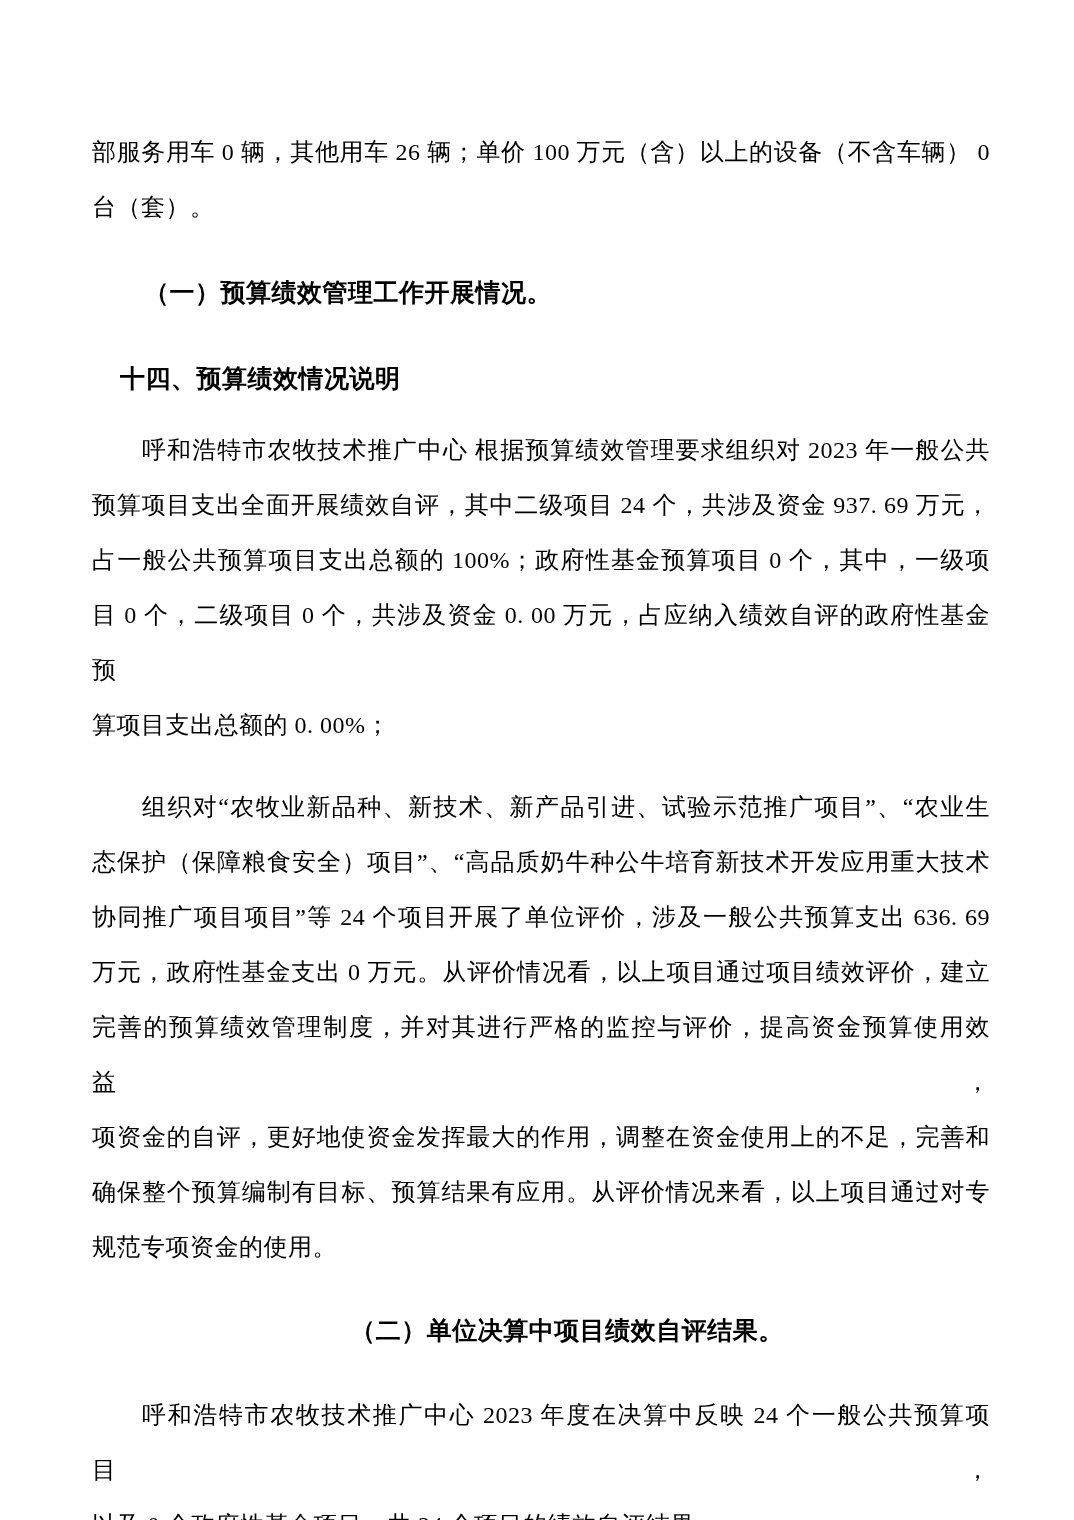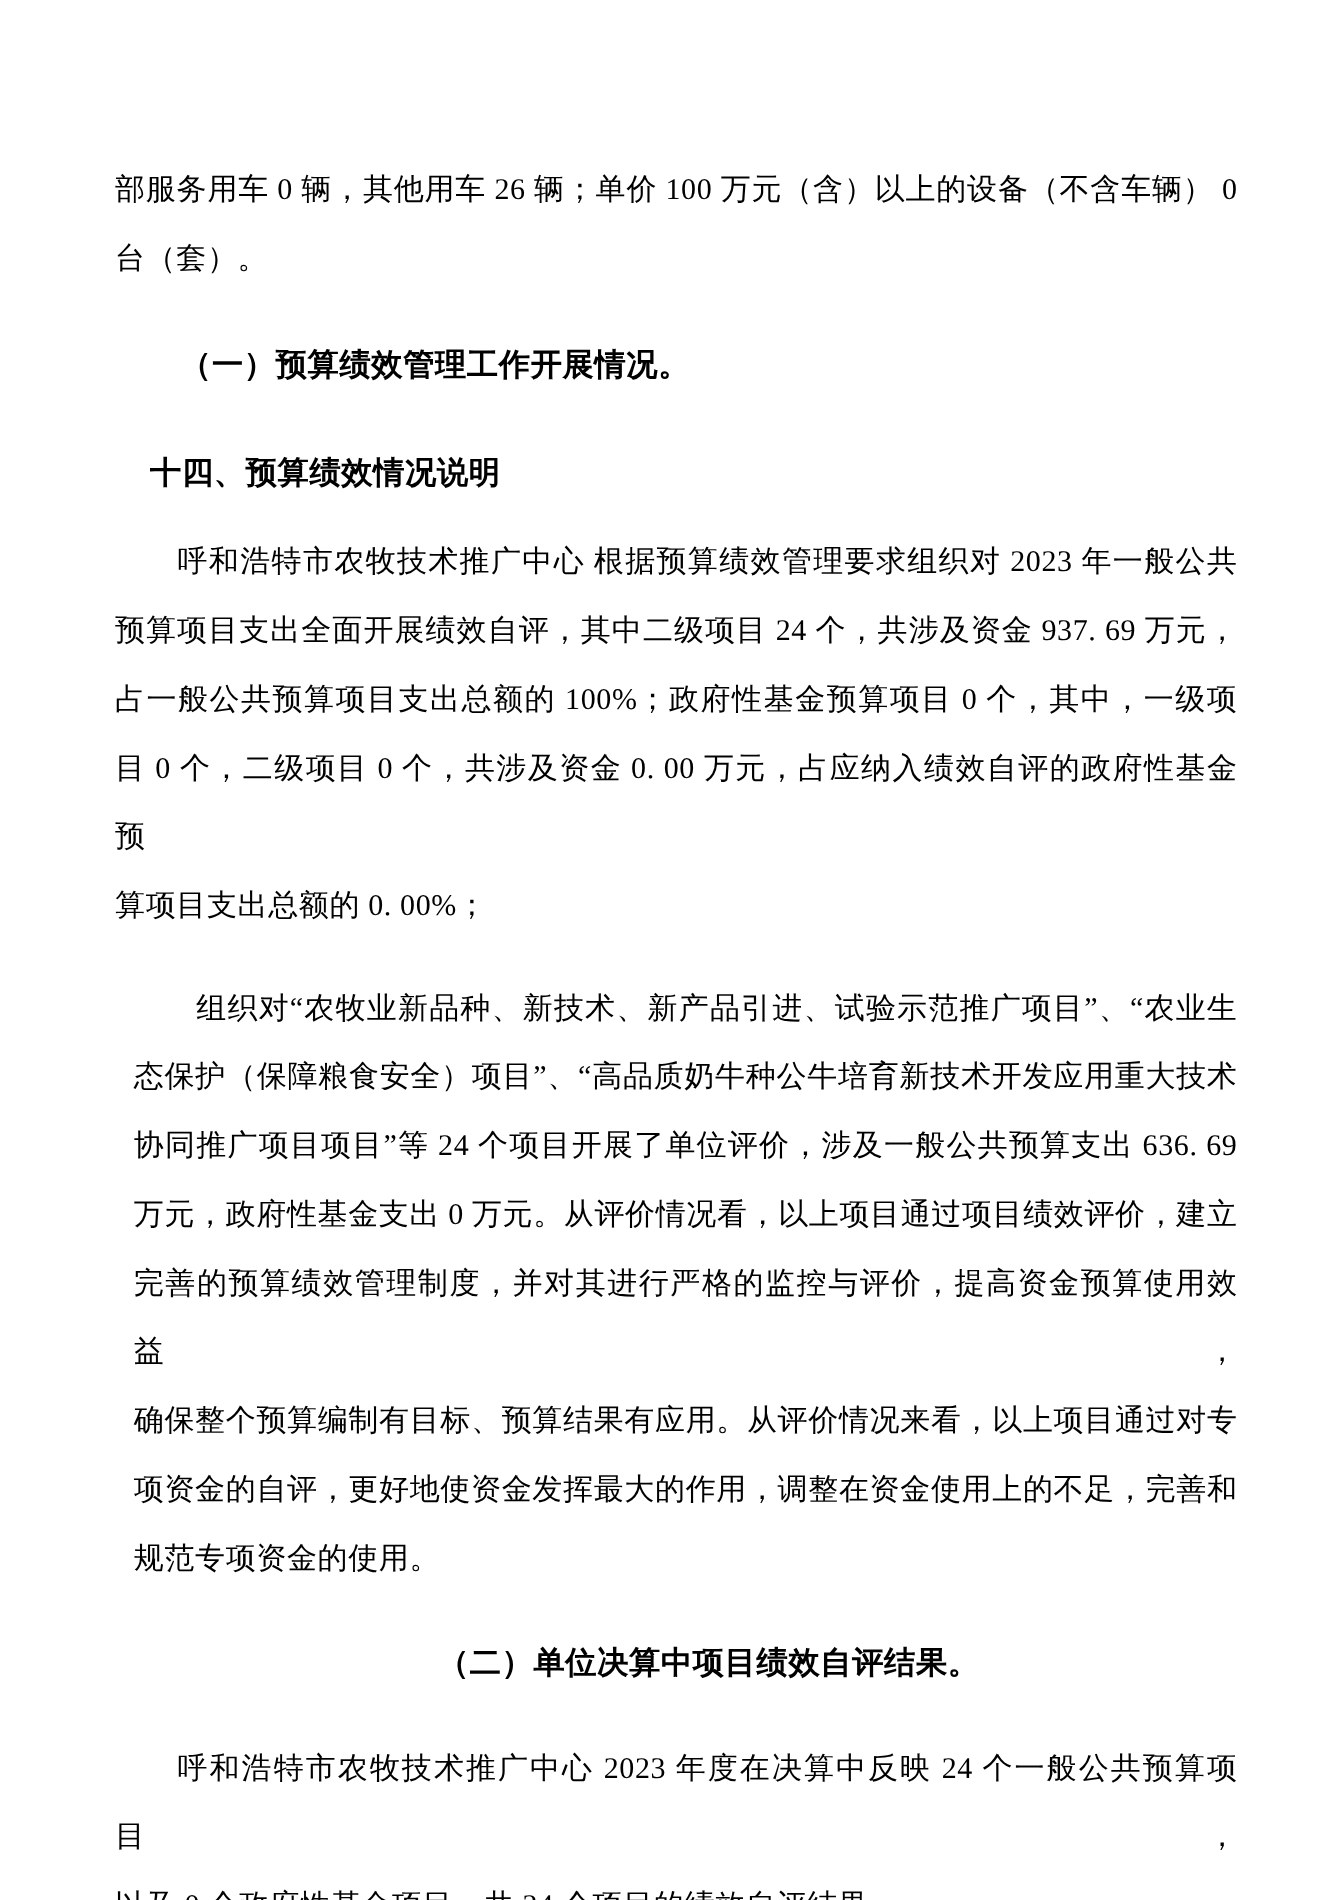--- a/index.html
+++ b/index.html
@@ -46,21 +46,21 @@
     color: #000000;
     letter-spacing: 0.5px;
   }
   .heading.level-1 { padding-left: 28px; }
   .heading.level-2 { padding-left: 52px; }
 
   .mb-p0 { margin-bottom: 30px; }
   .mb-h1 { margin-bottom: 17px; }
   .mb-h2a { margin-bottom: 31px; }
   .mb-p1 { margin-bottom: 27px; }
-  .mb-p2 { margin-bottom: 28px; margin-left: 15px; }
+  .mb-p2 { margin-bottom: 28px; }
   .mb-h2b { margin-bottom: 30px; text-align: center; }
 </style>
 </head>
 <body>
 
 <div class="page">
   <div class="content">
 
     <div class="para continuation mb-p0">
         <div class="line">部服务用车 0 辆，其他用车 26 辆；单价 100 万元（含）以上的设备（不含车辆） 0</div>
@@ -78,22 +78,22 @@
         <div class="line">目 0 个，二级项目 0 个，共涉及资金 0. 00 万元，占应纳入绩效自评的政府性基金预</div>
         <div class="line last">算项目支出总额的 0. 00%；</div>
       </div>
 
     <div class="para mb-p2">
         <div class="line">组织对“农牧业新品种、新技术、新产品引进、试验示范推广项目”、“农业生</div>
         <div class="line">态保护（保障粮食安全）项目”、“高品质奶牛种公牛培育新技术开发应用重大技术</div>
         <div class="line">协同推广项目项目”等 24 个项目开展了单位评价，涉及一般公共预算支出 636. 69</div>
         <div class="line">万元，政府性基金支出 0 万元。从评价情况看，以上项目通过项目绩效评价，建立</div>
         <div class="line">完善的预算绩效管理制度，并对其进行严格的监控与评价，提高资金预算使用效益，</div>
+        <div class="line">项资金的自评，更好地使资金发挥最大的作用，调整在资金使用上的不足，完善和</div>
         <div class="line">确保整个预算编制有目标、预算结果有应用。从评价情况来看，以上项目通过对专</div>
-        <div class="line">项资金的自评，更好地使资金发挥最大的作用，调整在资金使用上的不足，完善和</div>
         <div class="line last">规范专项资金的使用。</div>
       </div>
 
     <div class="heading level-2 mb-h2b">（二）单位决算中项目绩效自评结果。</div>
 
     <div class="para">
         <div class="line">呼和浩特市农牧技术推广中心 2023 年度在决算中反映 24 个一般公共预算项目，</div>
         <div class="line last">以及 0 个政府性基金项目，共 24 个项目的绩效自评结果。</div>
       </div>
 

